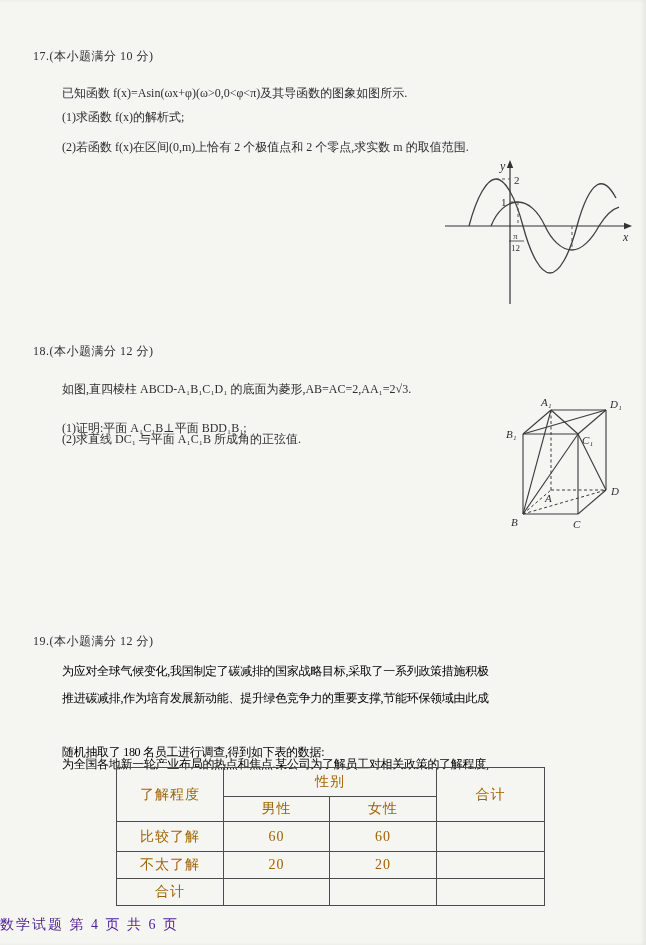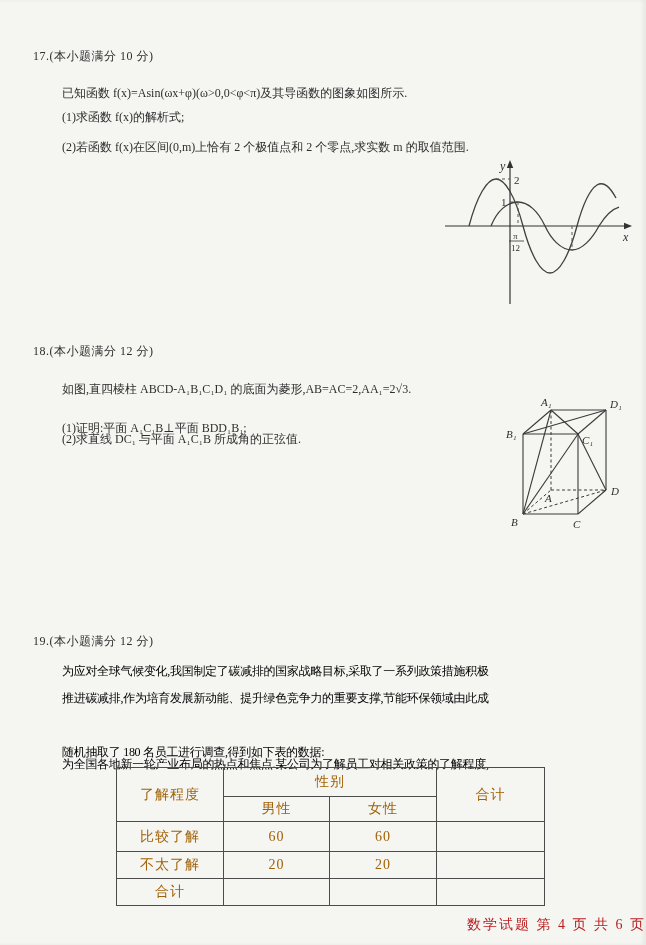--- a/index.html
+++ b/index.html
@@ -30,21 +30,21 @@
   .frac-label{font-size:9px;fill:#2e2e2e;}
   table.survey{
     position:absolute;left:116px;top:767px;
     border-collapse:collapse;table-layout:fixed;
     width:428px;height:138px;
     font-size:14px;color:#a16207;letter-spacing:1px;
   }
   table.survey td{border:1.2px solid #4c4c4c;text-align:center;vertical-align:middle;padding:0;}
   .footer{
     position:absolute;top:916px;left:0;width:100%;
-    text-align:right;font-size:14px;color:#b91c1c;letter-spacing:2px;
+    text-align:left;font-size:14px;color:#4c1d95;letter-spacing:2px;
   }
 </style>
 </head>
 <body>
 
 <div class="page">
 
 
   <div class="line q-title" style="left:33px;top:46px;">17.(本小题满分 10 分)</div>
   <div class="line" style="left:62px;top:83px;">已知函数 f(x)=Asin(ωx+φ)(ω&gt;0,0&lt;φ&lt;π)及其导函数的图象如图所示.</div>

